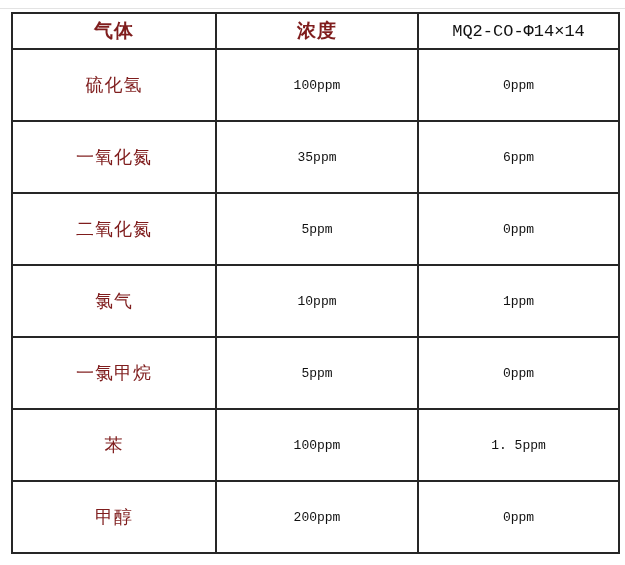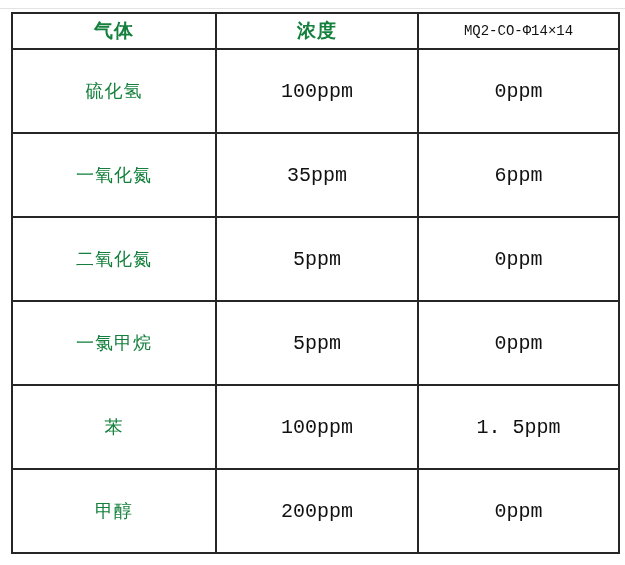--- a/index.html
+++ b/index.html
@@ -43,37 +43,37 @@
     vertical-align: middle;
     height: 34px;
     padding: 0;
     overflow: hidden;
     white-space: nowrap;
   }
   
   .zh {
     font-family: "Liberation Serif", "DejaVu Serif", serif;
     font-size: 18px;
-    color: #15803d;
+    color: #7f1d1d;
     letter-spacing: 1px;
     margin-left: 36px;
   }
   th.zh {
     font-weight: bold;
     font-size: 19px;
   }
   
   .num {
     font-family: "Liberation Mono", "DejaVu Sans Mono", monospace;
-    font-size: 20px;
+    font-size: 13px;
     font-weight: normal;
     color: #111111;
   }
   th.num {
-    font-size: 14px;
+    font-size: 17px;
   }
 </style>
 </head>
 <body>
 
 <div class="page">
   <div class="page-edge"></div>
 
   <table class="gas-table">
     <colgroup>
@@ -102,20 +102,25 @@
     <td class="num">6ppm</td>
   </tr>
 
   <tr>
     <td class="zh">二氧化氮</td>
     <td class="num">5ppm</td>
     <td class="num">0ppm</td>
   </tr>
 
 
+  <tr>
+    <td class="zh">氯气</td>
+    <td class="num">10ppm</td>
+    <td class="num">1ppm</td>
+  </tr>
 
 
 
 
   <tr>
     <td class="zh">一氯甲烷</td>
     <td class="num">5ppm</td>
     <td class="num">0ppm</td>
   </tr>
 

